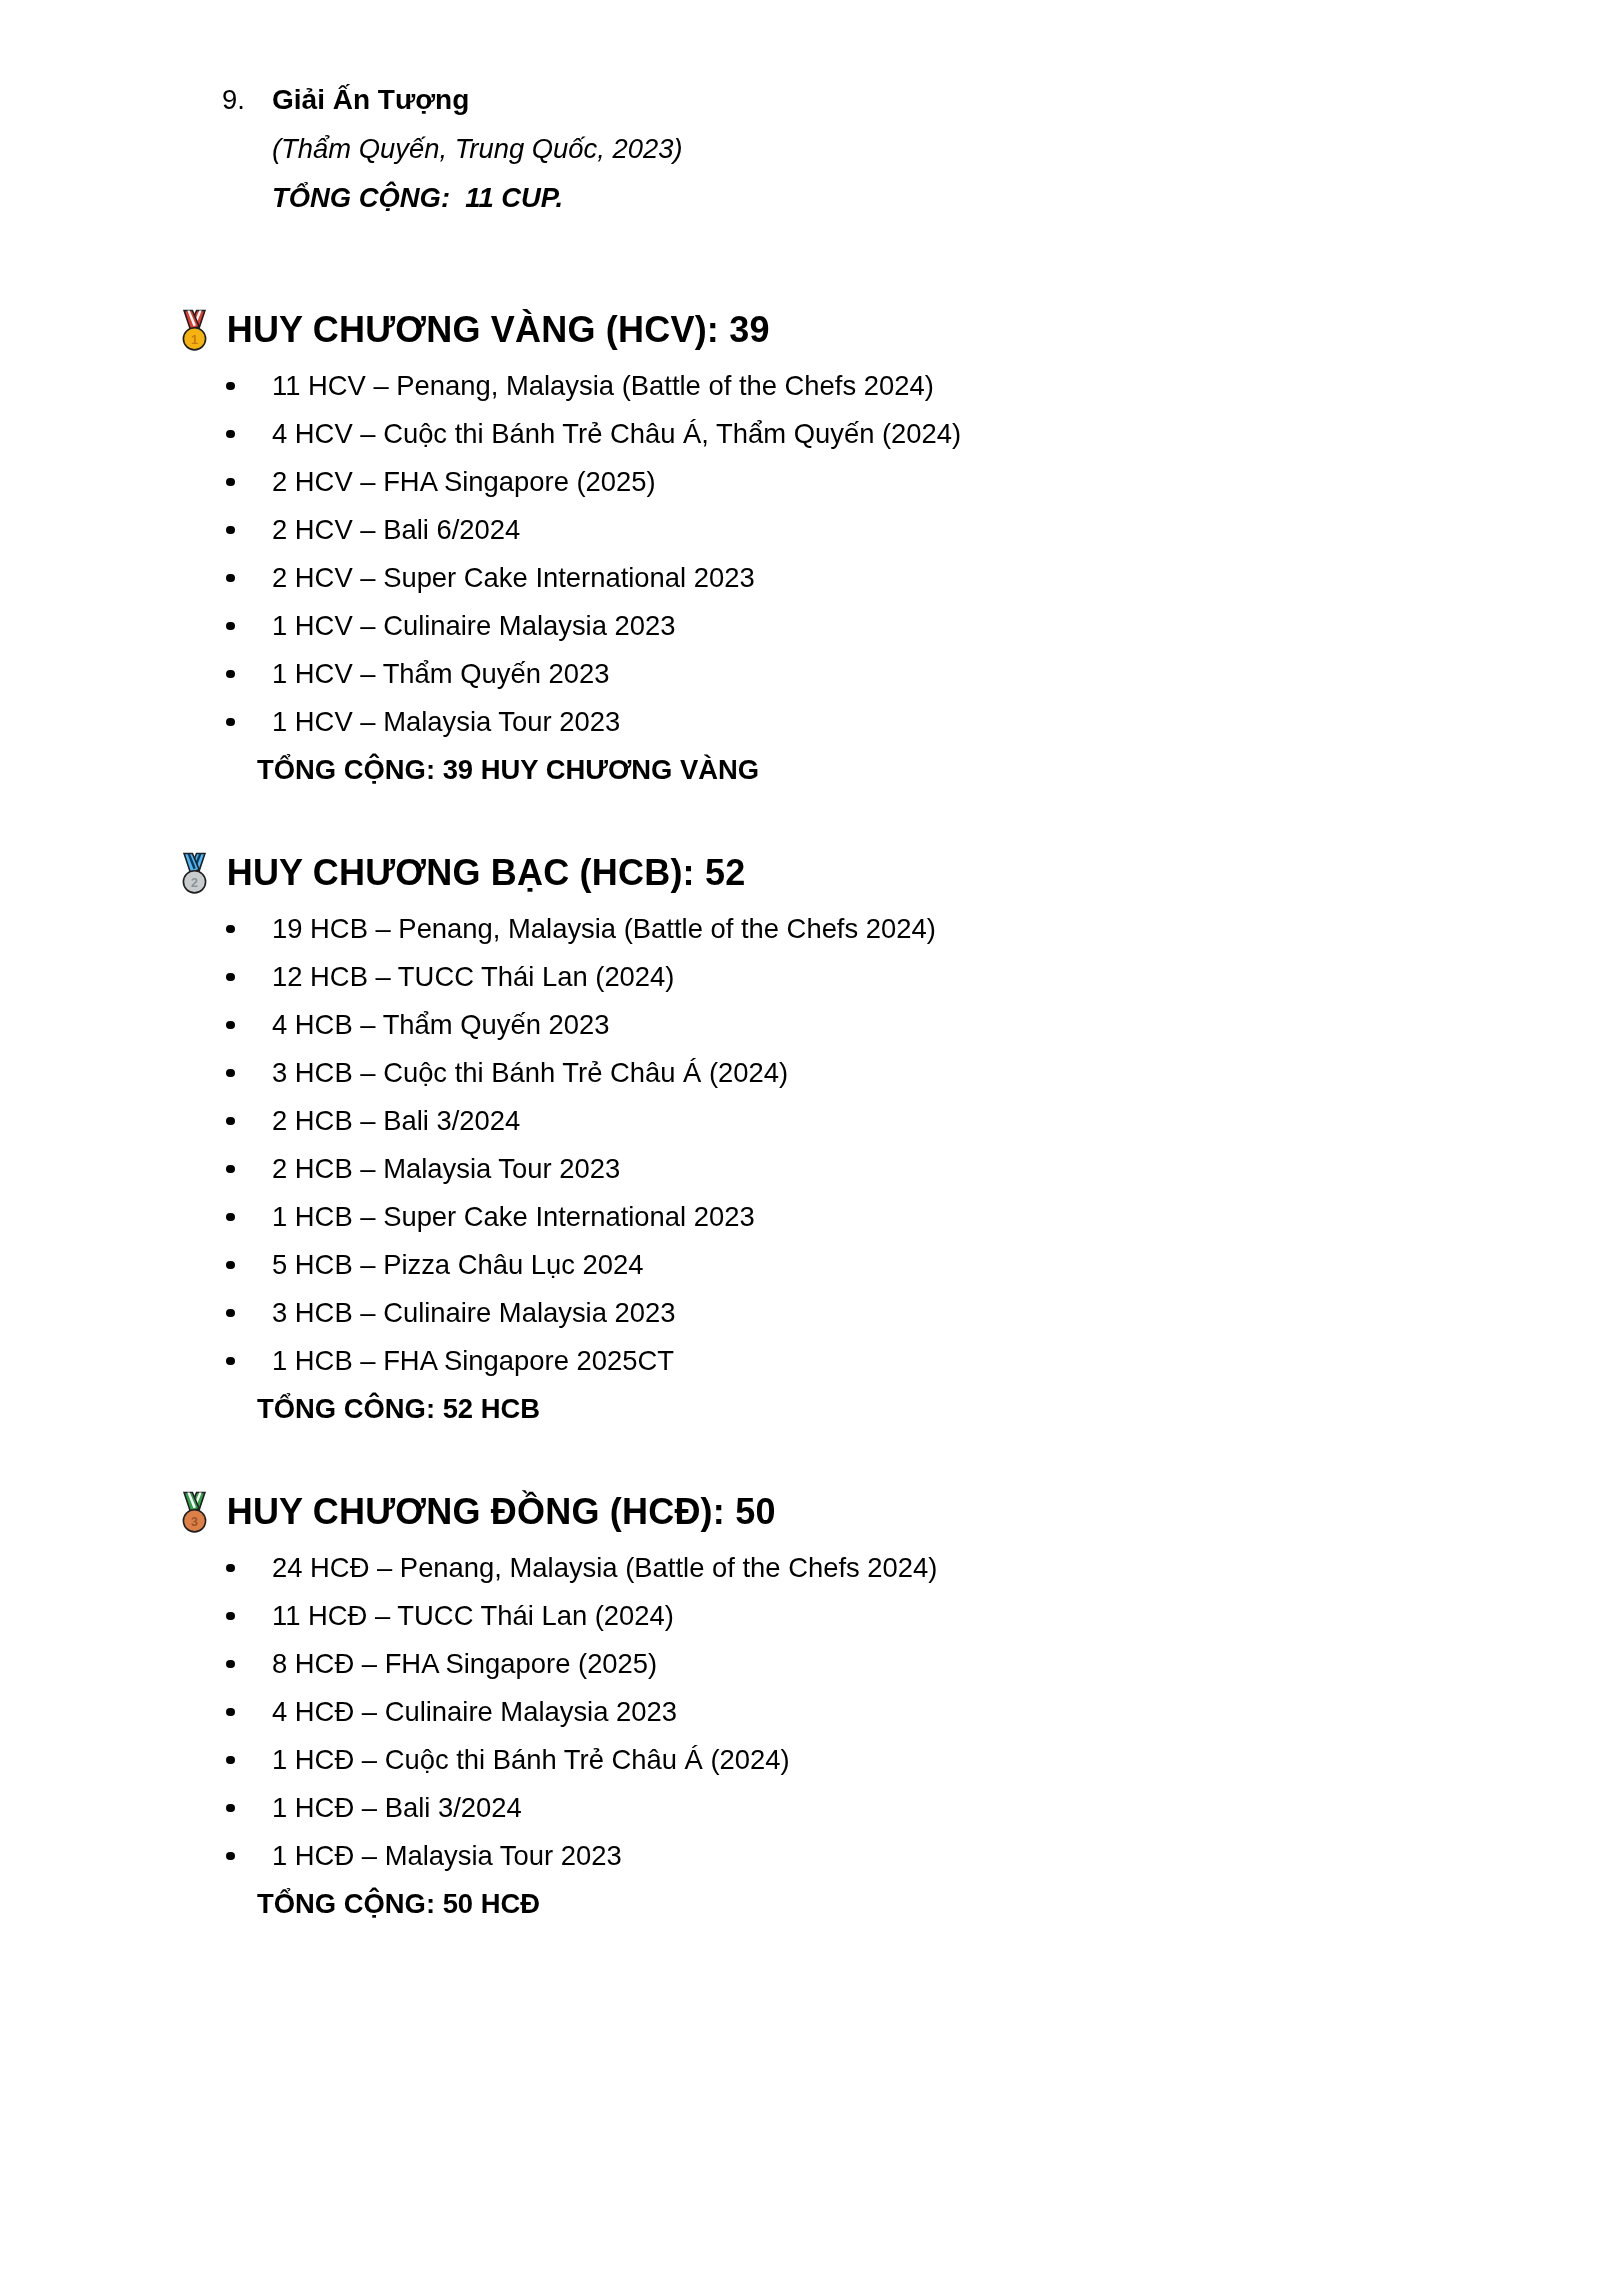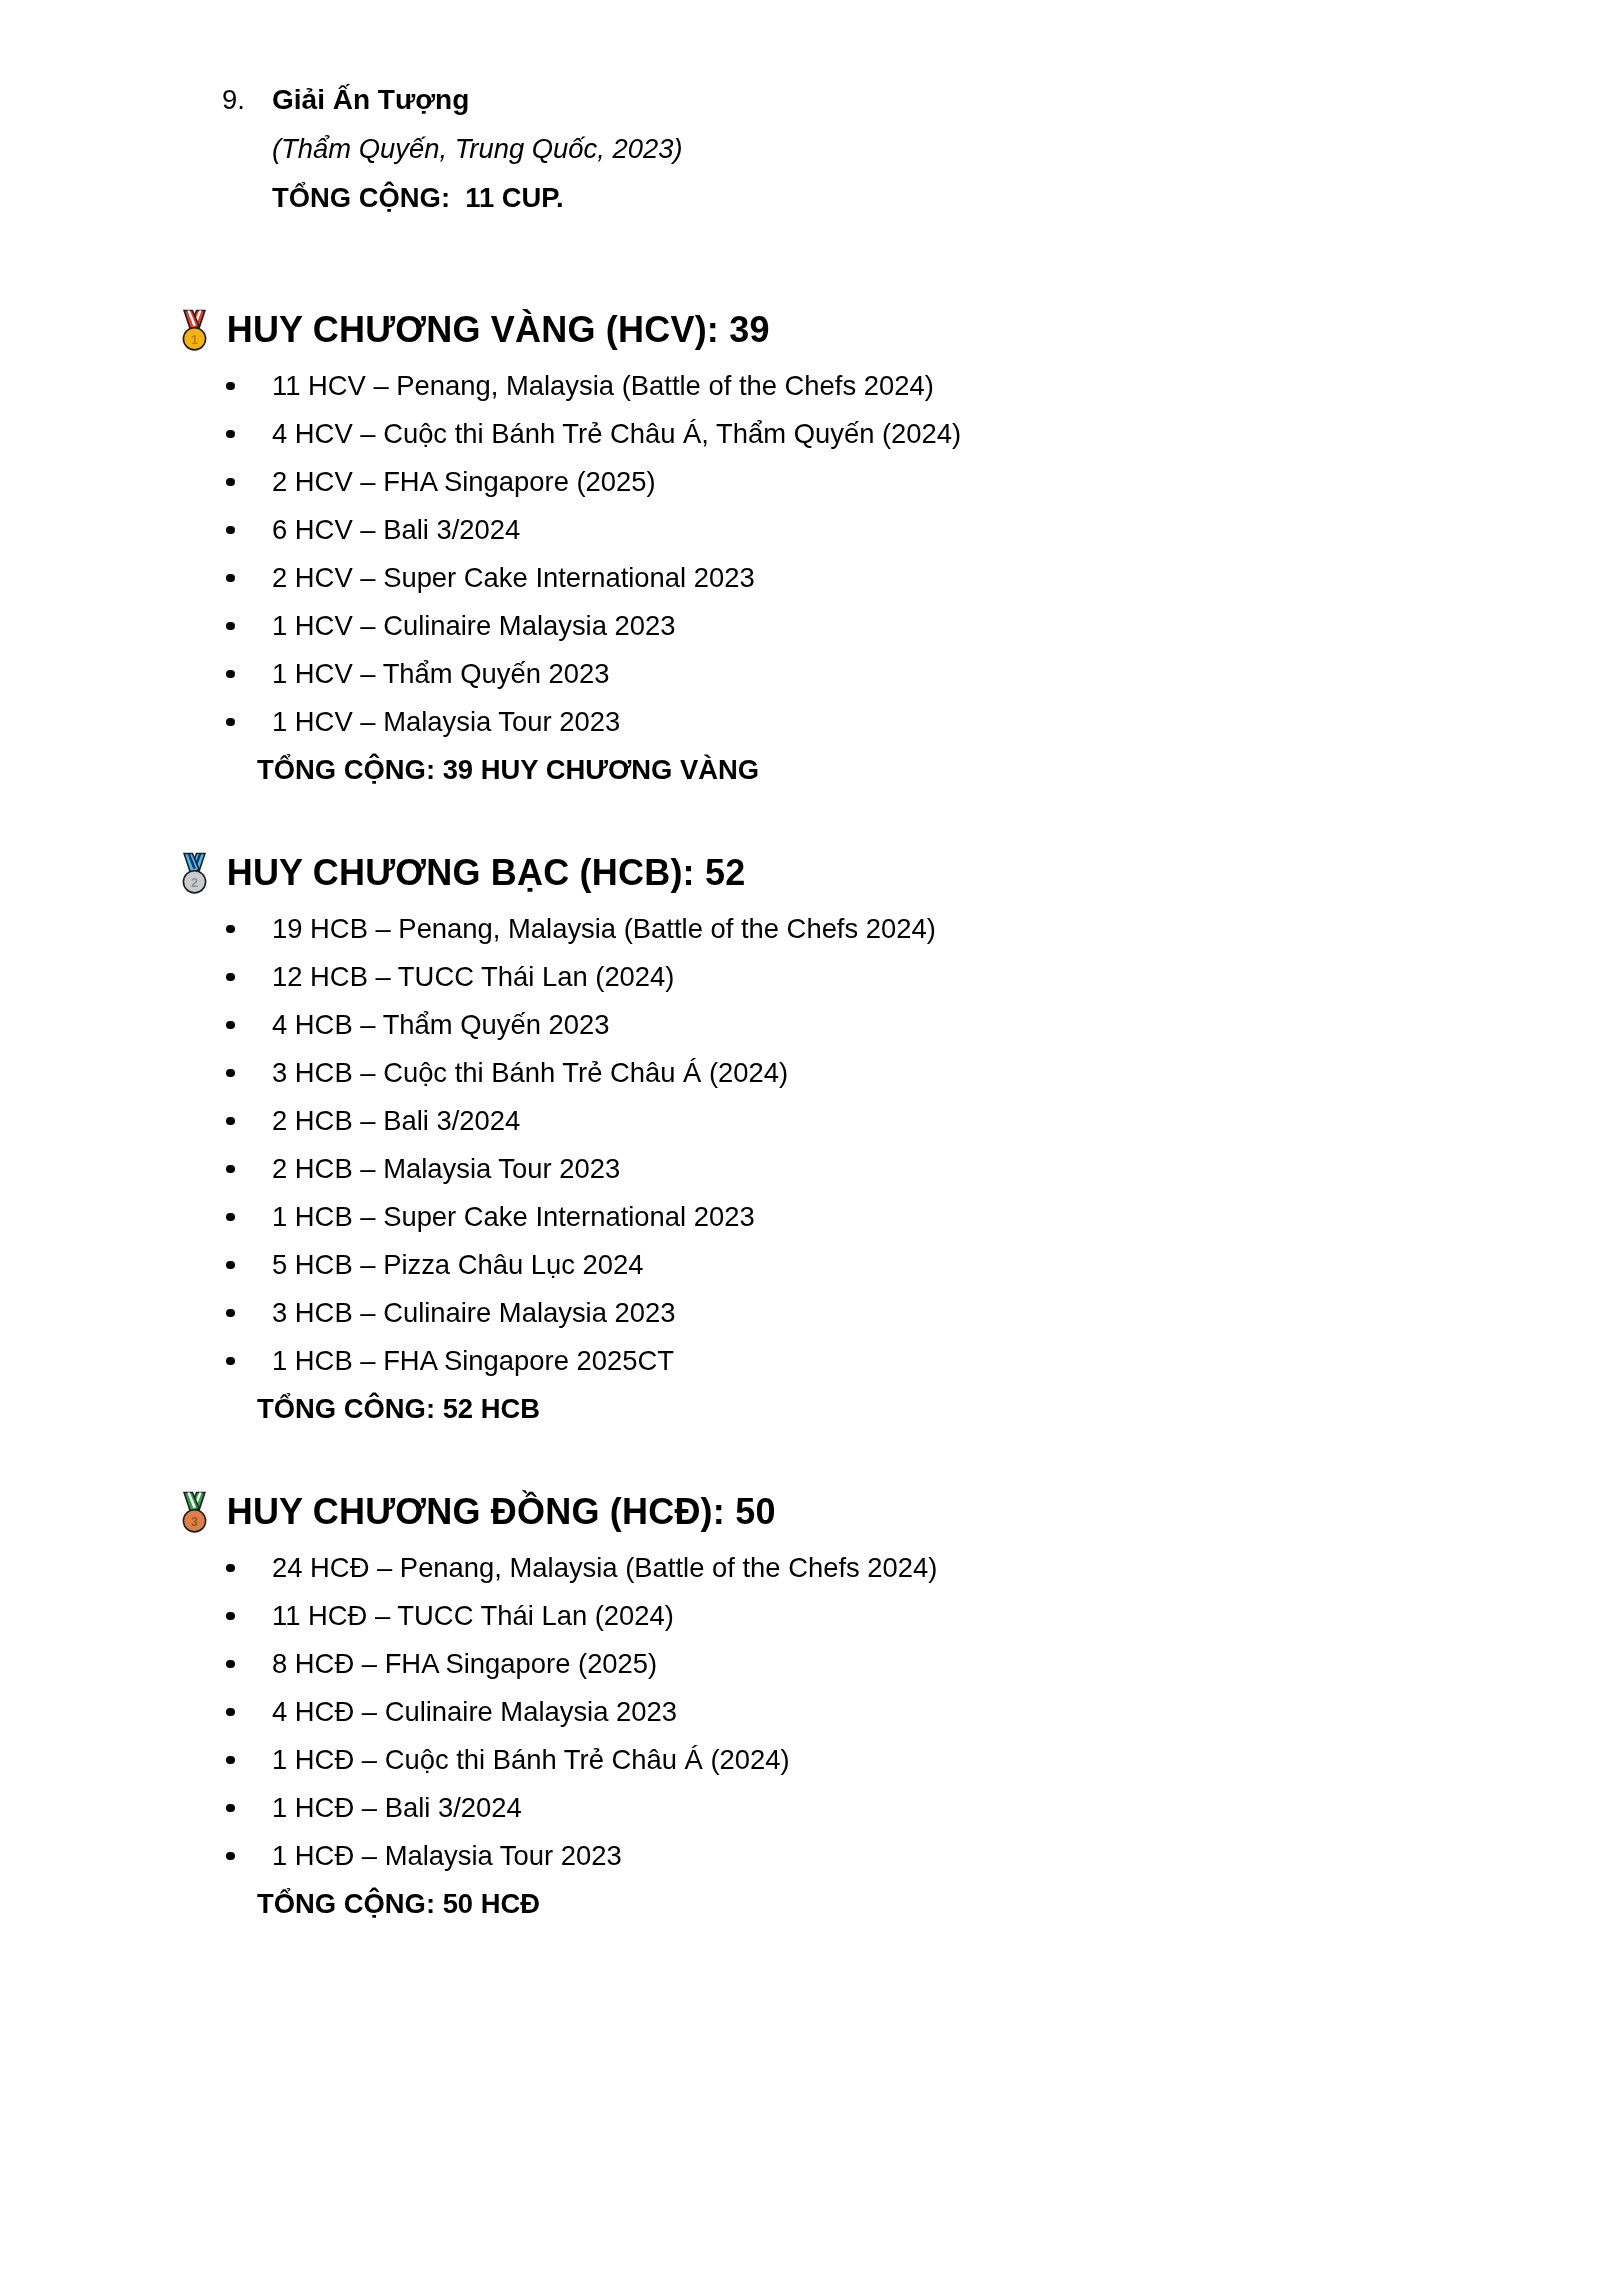--- a/index.html
+++ b/index.html
@@ -19,21 +19,21 @@
     min-height: 2293px;
   }
 
   
   .intro { font-size: 27.4px; }
   .intro-line { line-height: 49px; height: 49px; white-space: pre-wrap; }
   .intro-row { display: flex; margin-left: 222px; }
   .intro-num { width: 50px; font-weight: 400; }
   .intro-title { font-weight: 700; font-size: 28px; }
   .intro-sub { margin-left: 272px; font-style: italic; }
-  .intro-total { margin-left: 272px; font-weight: 700; }
+  .intro-total { margin-left: 272px; font-weight: 700; font-style: italic; }
 
   
   .sec { margin-top: 55px; }
   .sec.first { margin-top: 84px; }
   .sec-header {
     margin-left: 176px;
     height: 48px;
     display: flex;
     align-items: center;
     gap: 13.7px;
@@ -96,21 +96,21 @@
           <circle cx="16" cy="25.2" r="9.6" stroke="#1f1f1f" stroke-width="1.4" fill="#f5b312"></circle>
           <text x="16" y="29.3" font-size="11" font-weight="bold" text-anchor="middle" fill="#c57b17">1</text>
         </svg>
       </span>
       <h2 class="sec-title">HUY CHƯƠNG VÀNG (HCV): 39</h2>
     </div>
     <ul>
         <li><span class="bullet"></span><span>11 HCV – Penang, Malaysia (Battle of the Chefs 2024)</span></li>
         <li><span class="bullet"></span><span>4 HCV – Cuộc thi Bánh Trẻ Châu Á, Thẩm Quyến (2024)</span></li>
         <li><span class="bullet"></span><span>2 HCV – FHA Singapore (2025)</span></li>
-        <li><span class="bullet"></span><span>6 HCV – Bali 3/2024</span></li>
+        <li><span class="bullet"></span><span>2 HCV – Bali 6/2024</span></li>
         <li><span class="bullet"></span><span>2 HCV – Super Cake International 2023</span></li>
         <li><span class="bullet"></span><span>1 HCV – Culinaire Malaysia 2023</span></li>
         <li><span class="bullet"></span><span>1 HCV – Thẩm Quyến 2023</span></li>
         <li><span class="bullet"></span><span>1 HCV – Malaysia Tour 2023</span></li>
       </ul>
     <div class="sec-total">TỔNG CỘNG: 39 HUY CHƯƠNG VÀNG</div>
   </section>
 
   <section class="sec">
     <div class="sec-header">

